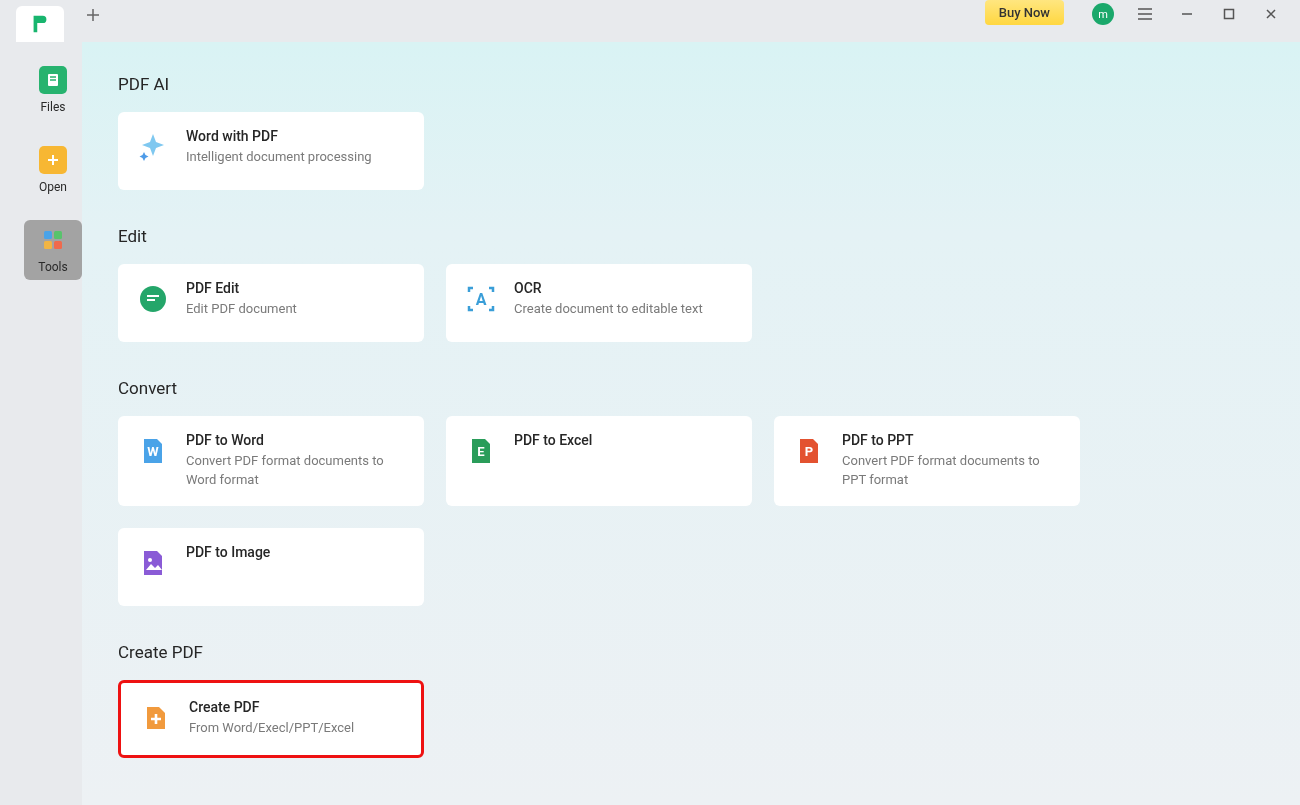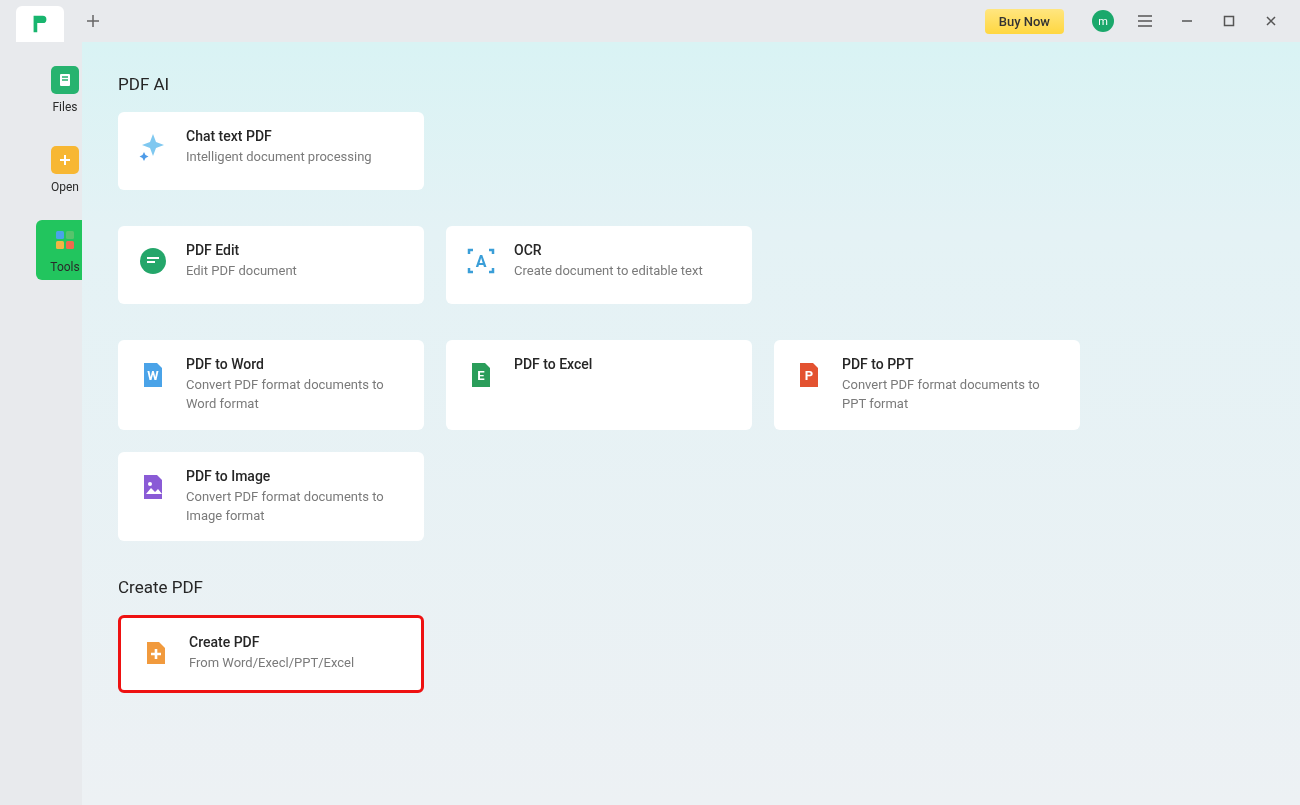--- a/index.html
+++ b/index.html
@@ -1,28 +1,28 @@
 <!DOCTYPE html>
 <html><head>
 <meta charset="utf-8">
 <style>
 * { margin: 0; padding: 0; box-sizing: border-box; font-family: -apple-system, BlinkMacSystemFont, "Segoe UI", Roboto, sans-serif; }
 body { width: 1300px; height: 805px; background: #e8eaed; overflow: hidden; }
-.titlebar { height: 42px; background: #e8eaed; display: flex; align-items: center; padding: 0 8px; }
+.titlebar { height: 42px; background: #e8eaed; display: flex; align-items: flex-start; padding: 0 8px; }
 .app-tab { width: 48px; height: 36px; background: #fff; border-radius: 6px 6px 0 0; display: flex; align-items: center; justify-content: center; margin-left: 8px; margin-top: 6px; }
 .app-logo { width: 22px; height: 22px; }
 .new-tab { width: 30px; height: 30px; display: flex; align-items: center; justify-content: center; margin-left: 14px; cursor: pointer; color: #555; font-size: 18px; }
 .spacer { flex: 1; }
 .buy-now { background: linear-gradient(180deg, #ffe680, #ffd740); padding: 5px 14px; border-radius: 4px; font-size: 13px; font-weight: 500; color: #333; cursor: pointer; margin-right: 18px; }
 .tb-icon { width: 28px; height: 28px; display: flex; align-items: center; justify-content: center; margin: 0 7px; cursor: pointer; color: #555; }
 .avatar { width: 22px; height: 22px; border-radius: 50%; background: #1aa86b; color: #fff; display: flex; align-items: center; justify-content: center; font-size: 11px; }
 .main { display: flex; height: calc(100% - 42px); }
-.sidebar { width: 82px; background: #e8eaed; padding-top: 18px; display: flex; flex-direction: column; align-items: center; gap: 20px; padding-left: 48px; }
+.sidebar { width: 82px; background: #e8eaed; padding-top: 18px; display: flex; flex-direction: column; align-items: flex-end; gap: 20px; padding-left: 48px; }
 .sb-item { display: flex; flex-direction: column; align-items: center; gap: 6px; cursor: pointer; padding: 6px 8px; border-radius: 6px; width: 58px; }
-.sb-item.selected { background: #22c55e; }
+.sb-item.selected { background: #a3a3a3; }
 .sb-icon { width: 28px; height: 28px; border-radius: 5px; display: flex; align-items: center; justify-content: center; }
 .sb-label { font-size: 12px; color: #2a2a2a; }
 .content { flex: 1; background: linear-gradient(180deg, #d9f3f4 0%, #e4f2f5 25%, #edf1f4 100%); padding: 32px 36px; overflow-y: auto; }
 .section { margin-bottom: 36px; }
 .section-title { font-size: 17px; font-weight: 400; color: #262626; margin-bottom: 18px; }
 .cards { display: flex; flex-wrap: wrap; gap: 22px; }
 .card { width: 306px; background: #fff; border-radius: 6px; padding: 16px 18px; display: flex; gap: 16px; align-items: flex-start; cursor: pointer; min-height: 78px; }
 .card.highlighted { border: 3px solid #e11; }
 .card-icon { width: 34px; height: 34px; flex-shrink: 0; border-radius: 6px; display: flex; align-items: center; justify-content: center; margin-top: 2px; }
 .card-text { display: flex; flex-direction: column; gap: 4px; }
@@ -109,28 +109,29 @@
       <div class="section-title">PDF AI</div>
       <div class="cards">
         <div class="card">
           <div class="card-icon">
             <svg width="34" height="34" viewBox="0 0 34 34">
                 <path d="M17 4l3 8 8 3-8 3-3 8-3-8-8-3 8-3z" fill="#7fc8f0"></path>
                 <path d="M8 22l1.5 3 3 1.5-3 1.5L8 31l-1.5-3-3-1.5 3-1.5z" fill="#4e9be8"></path>
               </svg>
           </div>
           <div class="card-text">
-            <div class="card-title">Chat text PDF</div>
+            <div class="card-title">Word with PDF</div>
             <div class="card-desc">Intelligent document processing</div>
           </div>
         </div>
       </div>
     </div>
 
     <div class="section">
+      <div class="section-title">Edit</div>
       <div class="cards">
         <div class="card">
           <div class="card-icon">
             <svg width="30" height="30" viewBox="0 0 30 30">
                 <circle cx="15" cy="15" r="13" fill="#24a66a"></circle>
                 <path d="M9 12h12M9 16h8" stroke="#fff" stroke-width="2"></path>
               </svg>
           </div>
           <div class="card-text">
             <div class="card-title">PDF Edit</div>
@@ -146,20 +147,21 @@
           </div>
           <div class="card-text">
             <div class="card-title">OCR</div>
             <div class="card-desc">Create document to editable text</div>
           </div>
         </div>
       </div>
     </div>
 
     <div class="section">
+      <div class="section-title">Convert</div>
       <div class="cards">
         <div class="card">
           <div class="card-icon">
             <svg width="30" height="30" viewBox="0 0 30 30">
                 <path d="M6 3h13l5 5v19H6z" fill="#4aa3e8"></path>
                 <text x="15" y="20" text-anchor="middle" font-size="13" font-weight="bold" fill="#fff">W</text>
               </svg>
           </div>
           <div class="card-text">
             <div class="card-title">PDF to Word</div>
@@ -192,21 +194,20 @@
         <div class="card">
           <div class="card-icon">
             <svg width="30" height="30" viewBox="0 0 30 30">
                 <path d="M6 3h13l5 5v19H6z" fill="#8a5bd6"></path>
                 <circle cx="12" cy="12" r="2" fill="#fff"></circle>
                 <path d="M8 22l5-6 4 4 3-3 4 5z" fill="#fff"></path>
               </svg>
           </div>
           <div class="card-text">
             <div class="card-title">PDF to Image</div>
-            <div class="card-desc">Convert PDF format documents to Image format</div>
           </div>
         </div>
       </div>
     </div>
 
     <div class="section">
       <div class="section-title">Create PDF</div>
       <div class="cards">
         <div class="card highlighted">
           <div class="card-icon">

